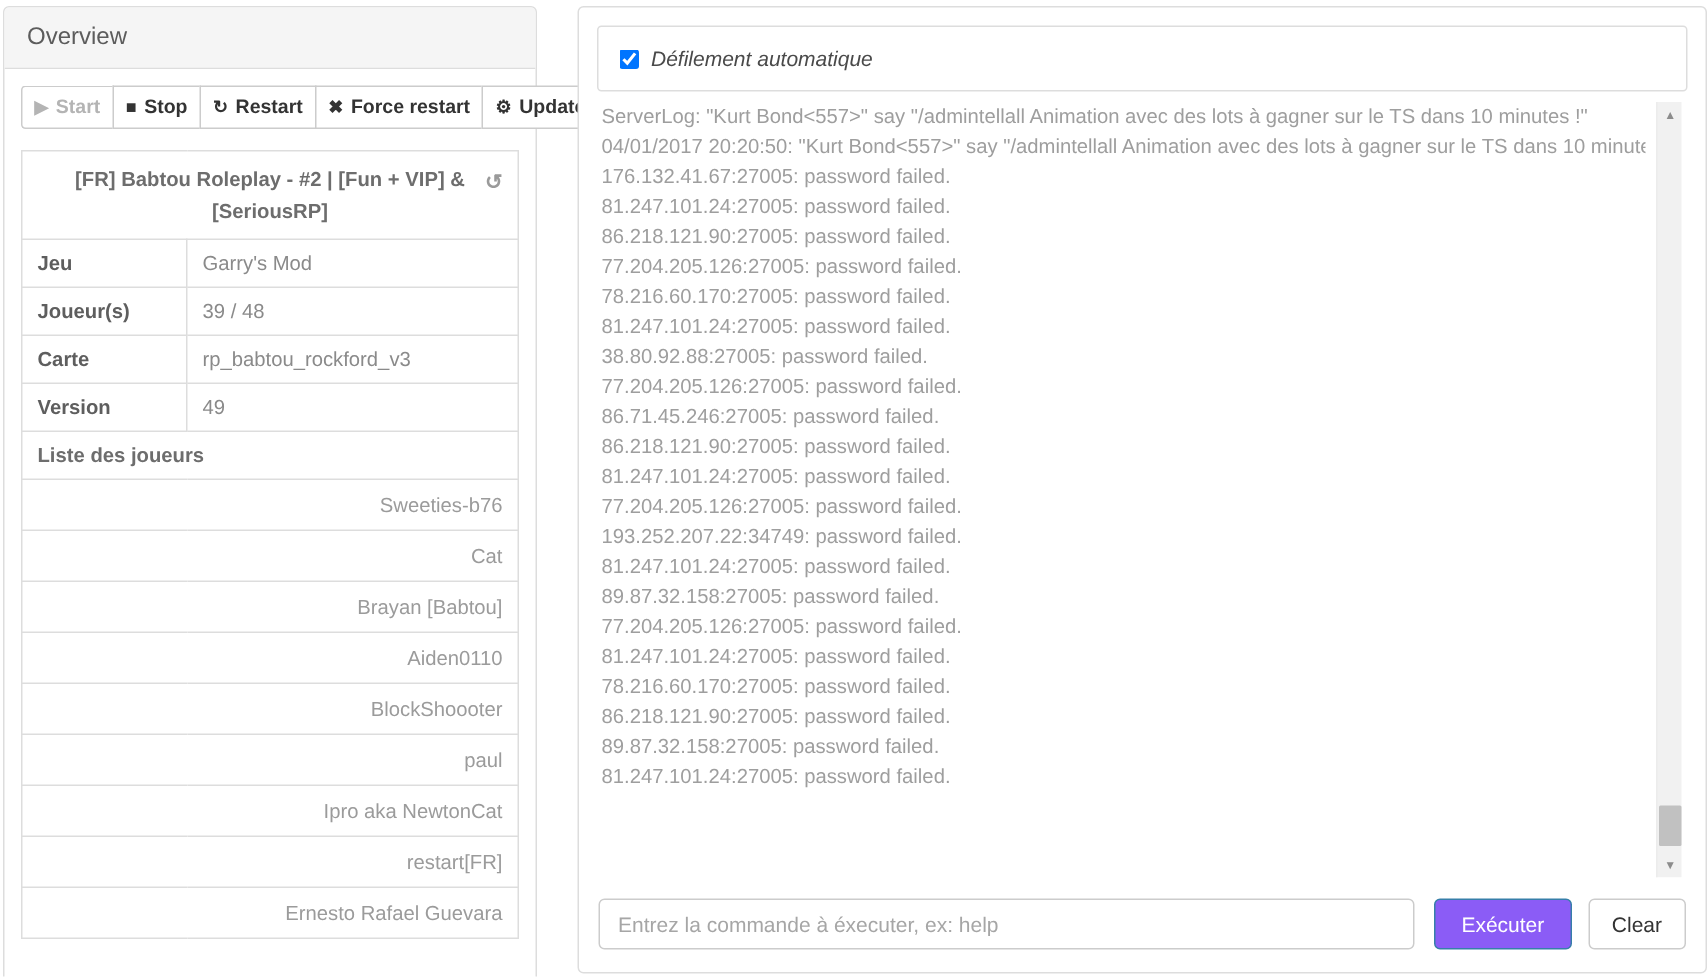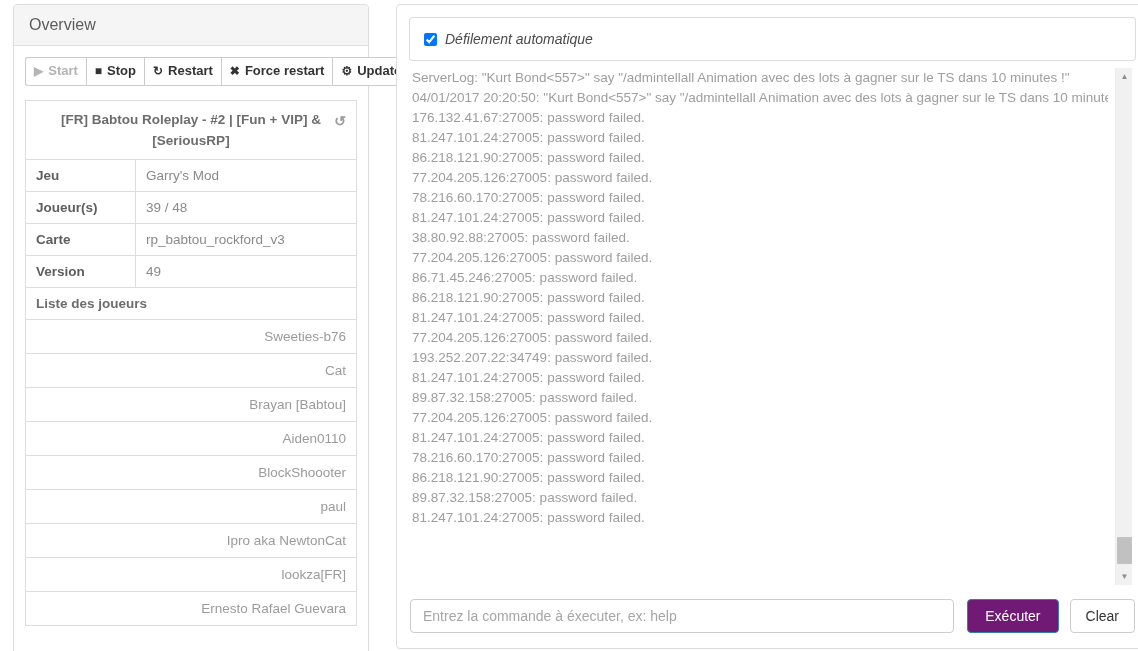--- a/index.html
+++ b/index.html
@@ -8,21 +8,21 @@
     width: 1138px; height: 651px;
     background: #ffffff;
     font-family: "Liberation Sans", sans-serif;
     overflow: hidden;
   }
   .page {
     position: relative;
     width: 974px; height: 651px;
     display: flex;
     gap: 27px;
-    padding: 4px 0 0 13px;
+    padding: 4px 0 0 2px;
   }
 
   
   .panel {
     background: #fff;
     border: 1px solid #ddd;
     border-radius: 4px;
   }
   .panel-heading {
     background: #f5f5f5;
@@ -211,21 +211,21 @@
     padding: 6px 12px;
     font-size: 14px;
     color: #555;
     font-family: "Liberation Sans", sans-serif;
     outline: none;
     background: #fff;
   }
   .cmd-input::placeholder { color: #a6a6a6; }
   .btn-exec {
     margin-left: 13px;
-    background: #701a75;
+    background: #8b5cf6;
     border: 1px solid #367fa9;
     color: #fff;
     font-size: 14px;
     height: 34px;
     padding: 0 17px;
     border-radius: 4px;
     cursor: pointer;
     font-family: "Liberation Sans", sans-serif;
   }
   .btn-clear {
@@ -322,21 +322,21 @@
               <tr class="player-row">
                 <td colspan="2">BlockShoooter</td>
               </tr>
               <tr class="player-row">
                 <td colspan="2">paul</td>
               </tr>
               <tr class="player-row">
                 <td colspan="2">Ipro aka NewtonCat</td>
               </tr>
               <tr class="player-row">
-                <td colspan="2">lookza[FR]</td>
+                <td colspan="2">restart[FR]</td>
               </tr>
               <tr class="player-row">
                 <td colspan="2">Ernesto Rafael Guevara</td>
               </tr>
             </tbody>
         </table>
 
       </div>
     </div>
   </div>

